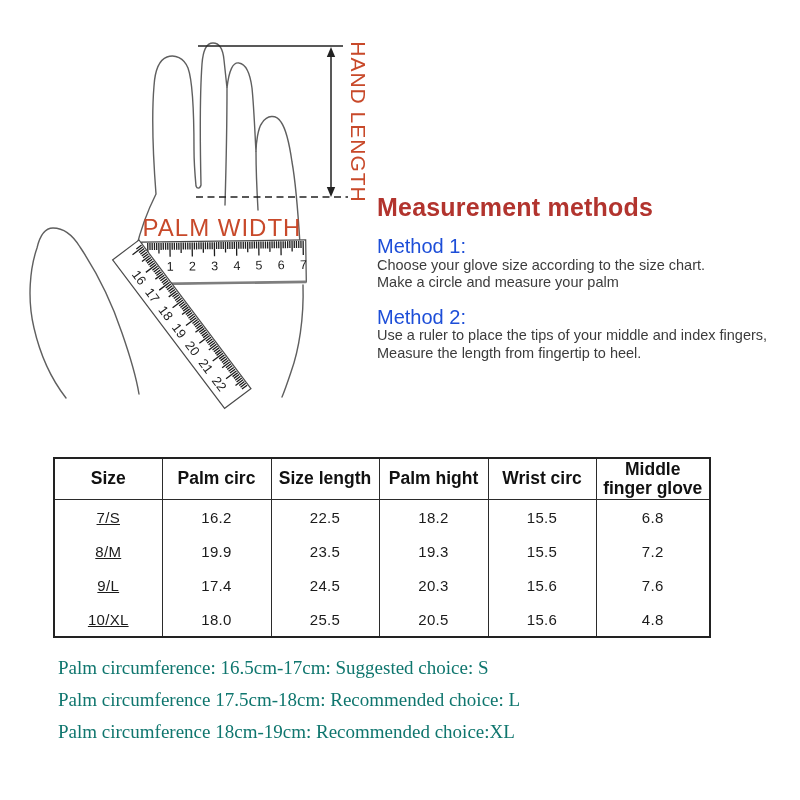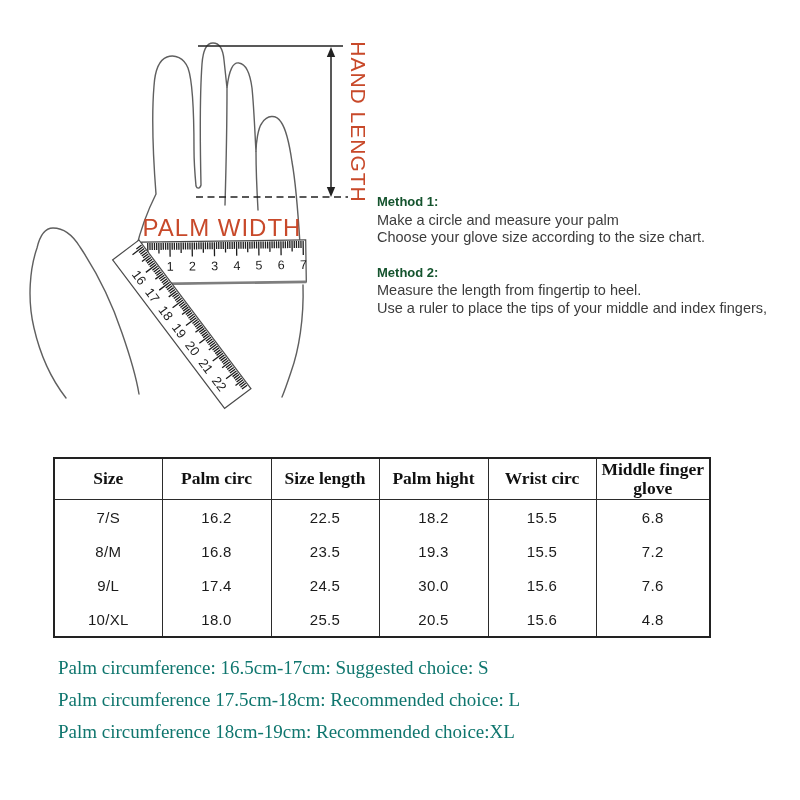--- a/index.html
+++ b/index.html
@@ -13,42 +13,42 @@
   
   svg.diagram{position:absolute;left:0;top:0;}
 
   
   .methods{position:absolute;left:377px;top:193px;width:415px;color:#3c3c3c;}
   .methods-title{
     margin:0 0 16px 0;font-size:25px;font-weight:bold;letter-spacing:.2px;
     color:#b2342e;font-family:"Liberation Sans",sans-serif;
   }
   .method{margin-bottom:17px;font-size:14.5px;line-height:17.5px;}
-  .method-heading{font-weight:bold;color:#14532d;font-size:13px;margin-bottom:1px;}
+  .method-heading{font-weight:normal;color:#1d4ed8;font-size:20px;margin-bottom:1px;}
   .method-line{white-space:nowrap;}
 
   
   table.size-chart{
     position:absolute;left:53px;top:457px;width:656px;
     border-collapse:collapse;table-layout:fixed;
     border:2px solid #222;
   }
   table.size-chart th{
     border-left:1.2px solid #2b2b2b;border-bottom:1.4px solid #2b2b2b;
-    font-family:Liberation Serif, serif;font-weight:bold;
+    font-family:Liberation Sans, sans-serif;font-weight:bold;
     font-size:17.5px;color:#111;height:40px;line-height:1.1;
     text-align:center;vertical-align:middle;padding:0 2px;
   }
   table.size-chart th:first-child{border-left:none;}
   table.size-chart td{
     border-left:1.2px solid #2b2b2b;
     font-family:"Liberation Sans",sans-serif;font-size:15px;color:#1b1b1b;
     height:32px;text-align:center;vertical-align:middle;letter-spacing:.3px;
   }
-  table.size-chart td:first-child{border-left:none;}
+  table.size-chart td:first-child{border-left:none;text-decoration:underline;}
 
   
   .recs{
     position:absolute;left:58px;top:650px;padding-top:4px;
     font-family:"Liberation Serif",serif;font-size:19px;color:#0f766e;
   }
   .rec-line{height:32px;line-height:28px;white-space:nowrap;}
 </style>
 </head>
 <body>
@@ -133,30 +133,31 @@
           <text x="141.0" y="27" text-anchor="middle" font-size="13" fill="#1d1d1d" font-family="Liberation Sans, sans-serif">21</text>
           <text x="163.2" y="27" text-anchor="middle" font-size="13" fill="#1d1d1d" font-family="Liberation Sans, sans-serif">22</text>
         </g>
     </g>
 
     <text x="222" y="236" text-anchor="middle" font-size="24" letter-spacing="1" fill="#c8492a" font-family="Liberation Sans, sans-serif">PALM WIDTH</text>
     <text transform="translate(351,122) rotate(90)" text-anchor="middle" font-size="21" letter-spacing="1" fill="#c8492a" font-family="Liberation Sans, sans-serif">HAND LENGTH</text>
   </svg>
 
   <div class="methods">
+    <h1 class="methods-title" style="color: rgb(178, 52, 46);">Measurement methods</h1>
     <div>
         <div class="method">
           <div class="method-heading">Method 1:</div>
+          <div class="method-line">Choose your glove size according to the size chart.</div>
           <div class="method-line">Make a circle and measure your palm</div>
-          <div class="method-line">Choose your glove size according to the size chart.</div>
         </div>
         <div class="method">
           <div class="method-heading">Method 2:</div>
+          <div class="method-line">Use a ruler to place the tips of your middle and index fingers,</div>
           <div class="method-line">Measure the length from fingertip to heel.</div>
-          <div class="method-line">Use a ruler to place the tips of your middle and index fingers,</div>
         </div>
       </div>
   </div>
 
   <table class="size-chart">
     <colgroup>
         <col style="width: 108px;">
         <col style="width: 109px;">
         <col style="width: 108px;">
         <col style="width: 109px;">
@@ -177,31 +178,31 @@
         <tr>
           <td>7/S</td>
           <td>16.2</td>
           <td>22.5</td>
           <td>18.2</td>
           <td>15.5</td>
           <td>6.8</td>
         </tr>
         <tr>
           <td>8/M</td>
-          <td>16.8</td>
+          <td>19.9</td>
           <td>23.5</td>
           <td>19.3</td>
           <td>15.5</td>
           <td>7.2</td>
         </tr>
         <tr>
           <td>9/L</td>
           <td>17.4</td>
           <td>24.5</td>
-          <td>30.0</td>
+          <td>20.3</td>
           <td>15.6</td>
           <td>7.6</td>
         </tr>
         <tr>
           <td>10/XL</td>
           <td>18.0</td>
           <td>25.5</td>
           <td>20.5</td>
           <td>15.6</td>
           <td>4.8</td>

